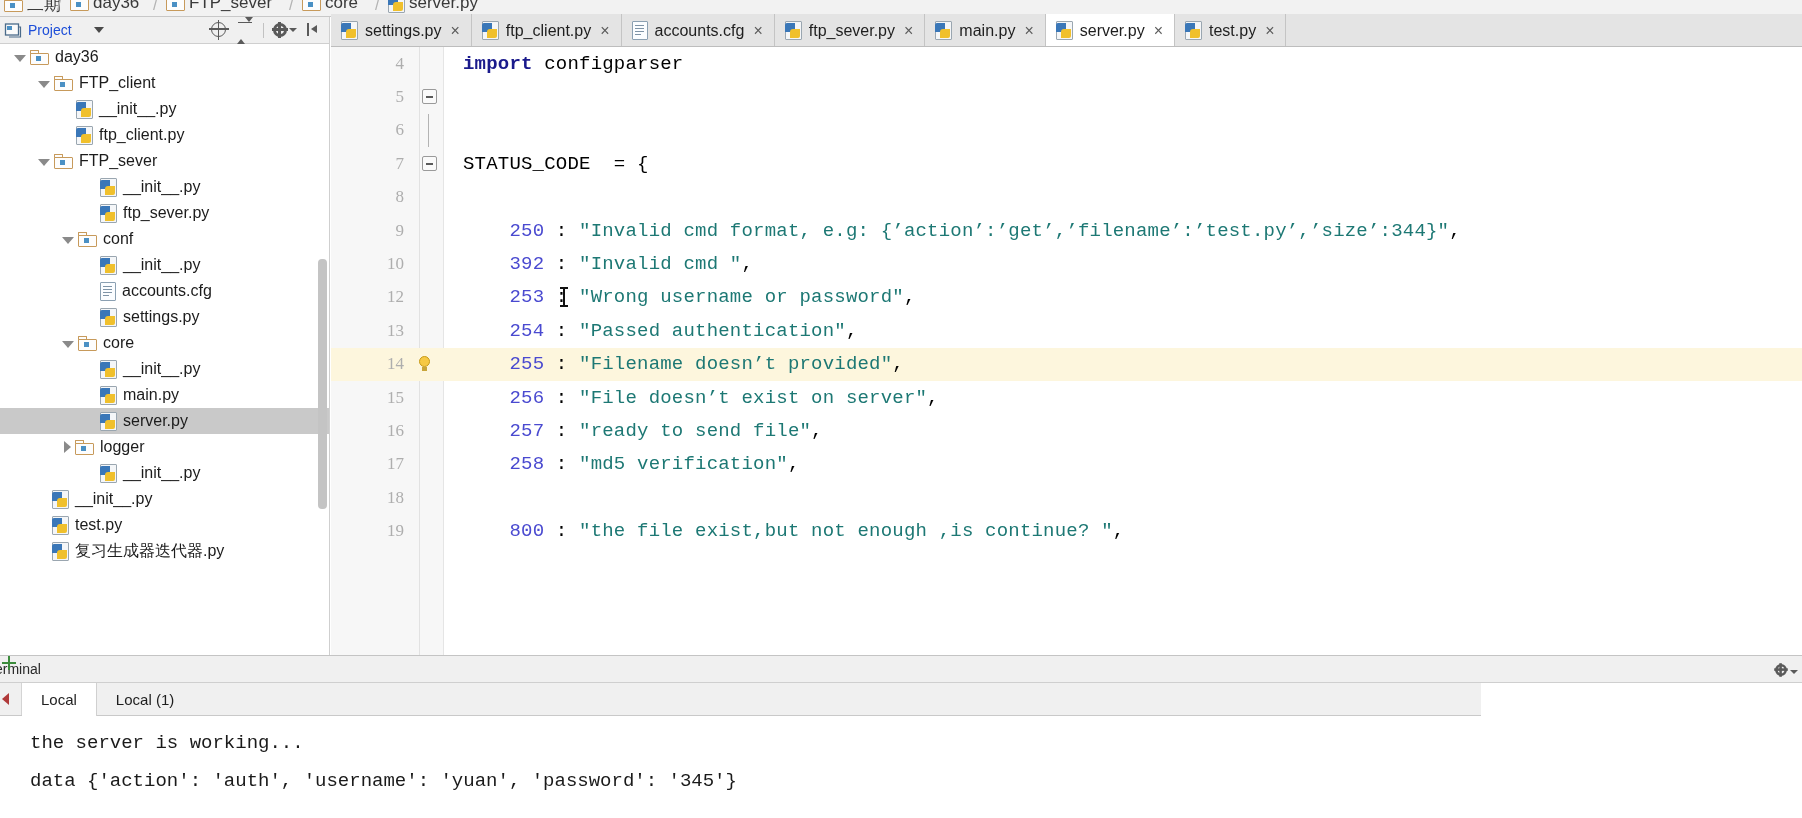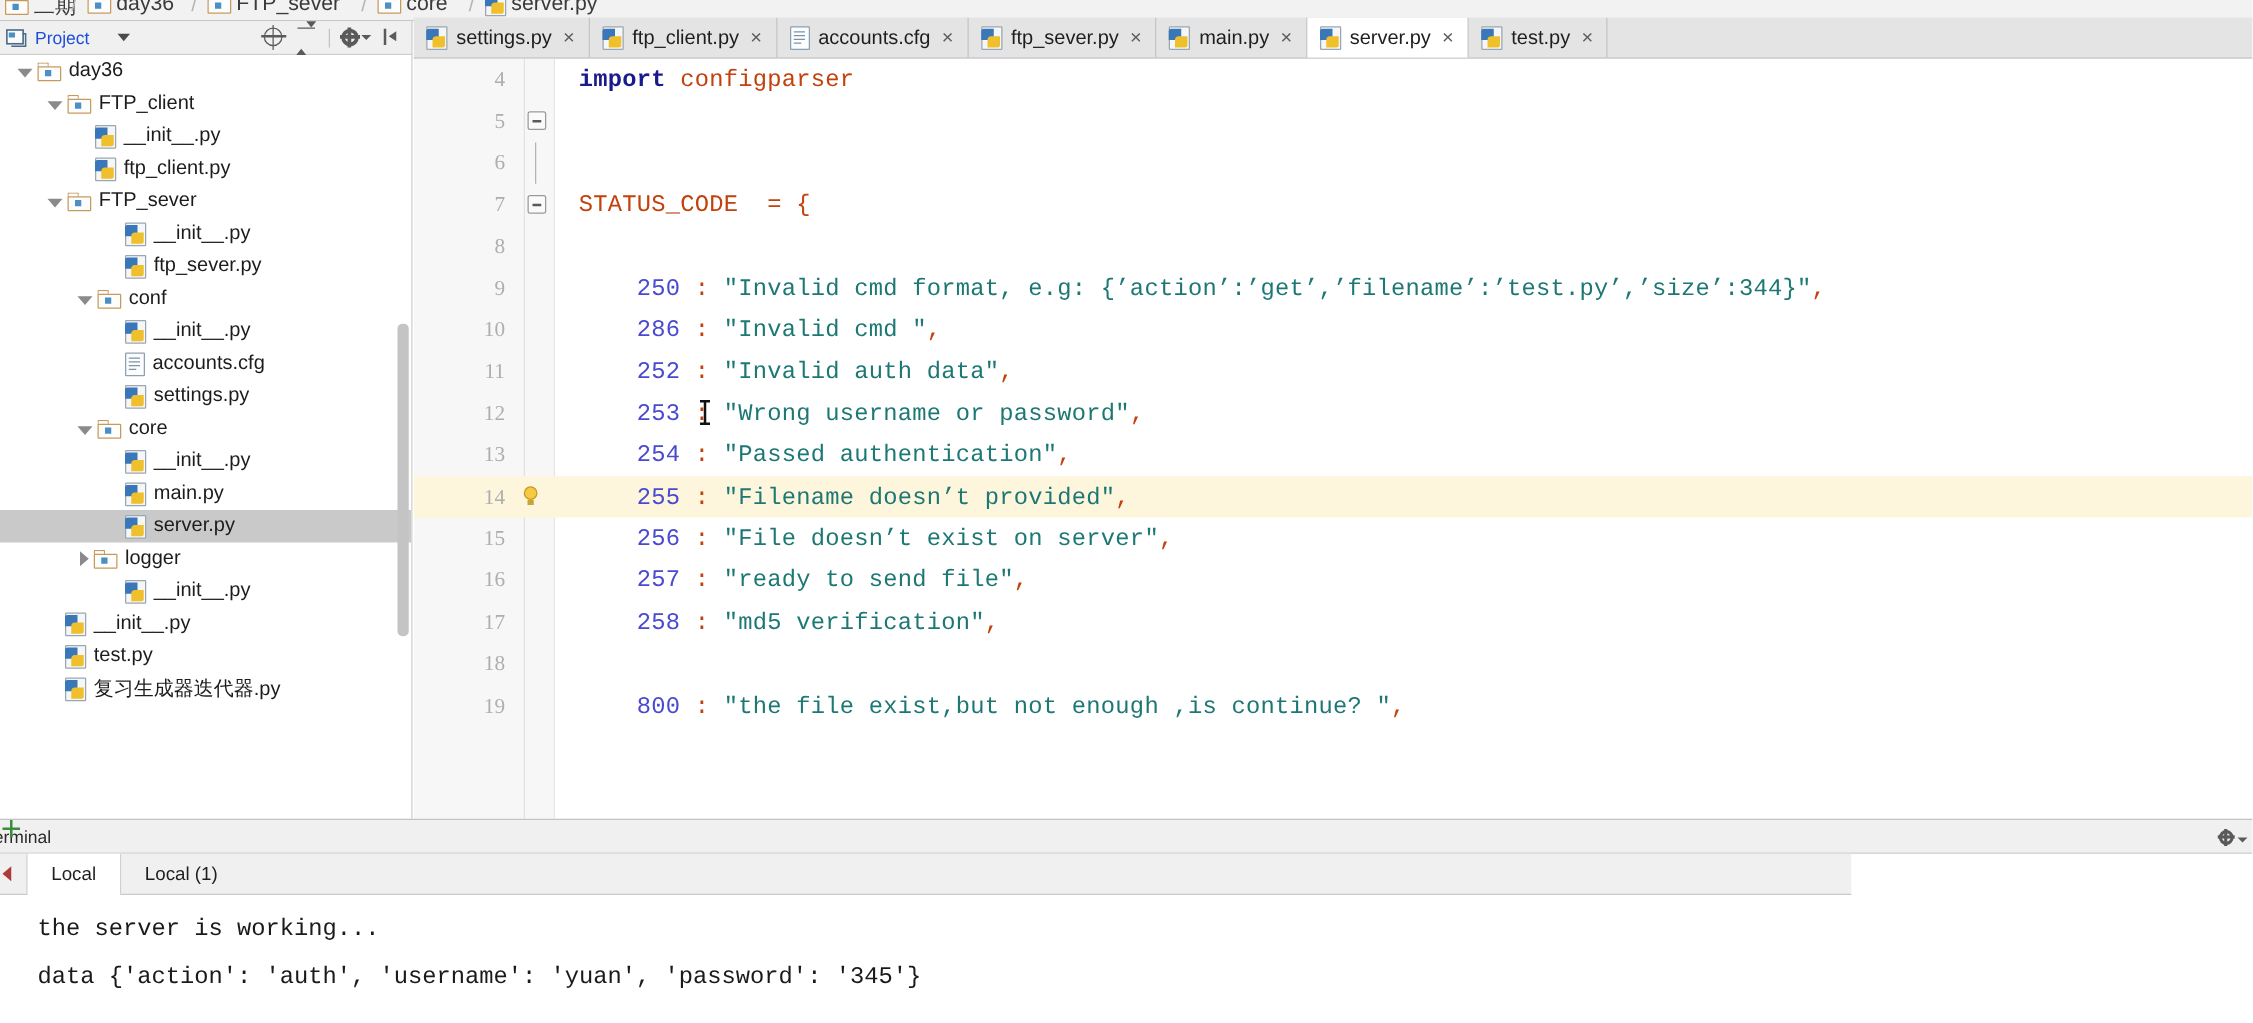--- a/index.html
+++ b/index.html
@@ -218,21 +218,21 @@
     font-family: "Liberation Serif", serif;
   }
   .code {
     position: relative; padding-left: 18px; font-size: 19px;
     font-family: "Liberation Mono", monospace; letter-spacing: 0.2px;
     white-space: pre; color: #202020;
   }
   .kw  { color: #1a1a8c; font-weight: bold; }
   .num { color: #4a4ad0; }
   .str { color: #1d7874; }
-  .plain { color: #c2410c; }
+  .plain { color: #000000; }
   .err-underline {
     text-decoration: underline wavy #d94040;
     text-decoration-skip-ink: none;
   }
 
   
   .fold-mark {
     position: absolute; left: 4px; width: 15px; height: 15px;
     border: 1px solid #9a9a9a; background: #fafafa; border-radius: 2px;
   }
@@ -692,25 +692,21 @@
         <div class="line">
           <span class="lineno" style="left: -114px;">8</span>
           <span class="code"><span class="plain"></span></span>
         </div>
         <div class="line">
           <span class="lineno" style="left: -114px;">9</span>
           <span class="code"><span class="plain">    </span><span class="num">250</span><span class="plain"> : </span><span class="str">″Invalid cmd format, e.g: {’action’:’get’,’filename’:’test.py’,’size’:344}″</span><span class="plain">,</span></span>
         </div>
         <div class="line">
           <span class="lineno" style="left: -114px;">10</span>
-          <span class="code"><span class="plain">    </span><span class="num">286</span><span class="plain"> : </span><span class="str">″Invalid cmd ″</span><span class="plain">,</span></span>
-        </div>
-        <div class="line">
-          <span class="lineno" style="left: -114px;">11</span>
-          <span class="code"><span class="plain">    </span><span class="num">252</span><span class="plain"> : </span><span class="str">″Invalid auth data″</span><span class="plain">,</span></span>
+          <span class="code"><span class="plain">    </span><span class="num">392</span><span class="plain"> : </span><span class="str">″Invalid cmd ″</span><span class="plain">,</span></span>
         </div>
         <div class="line">
           <span class="lineno" style="left: -114px;">12</span>
           <span class="code"><span class="plain">    </span><span class="num">253</span><span class="plain"> : </span><span class="str">″Wrong username or password″</span><span class="plain">,</span></span>
           <span class="caret-ibeam" style="left: 118px; top: 6px;"></span>
         </div>
         <div class="line">
           <span class="lineno" style="left: -114px;">13</span>
           <span class="code"><span class="plain">    </span><span class="num">254</span><span class="plain"> : </span><span class="str">″Passed authentication″</span><span class="plain">,</span></span>
         </div>

